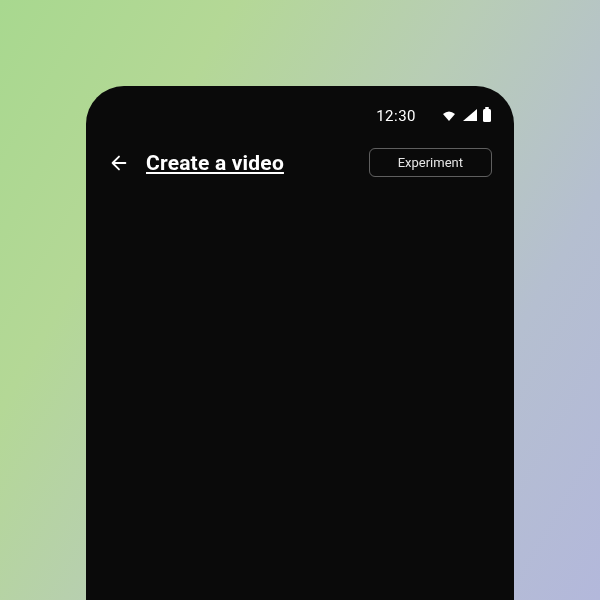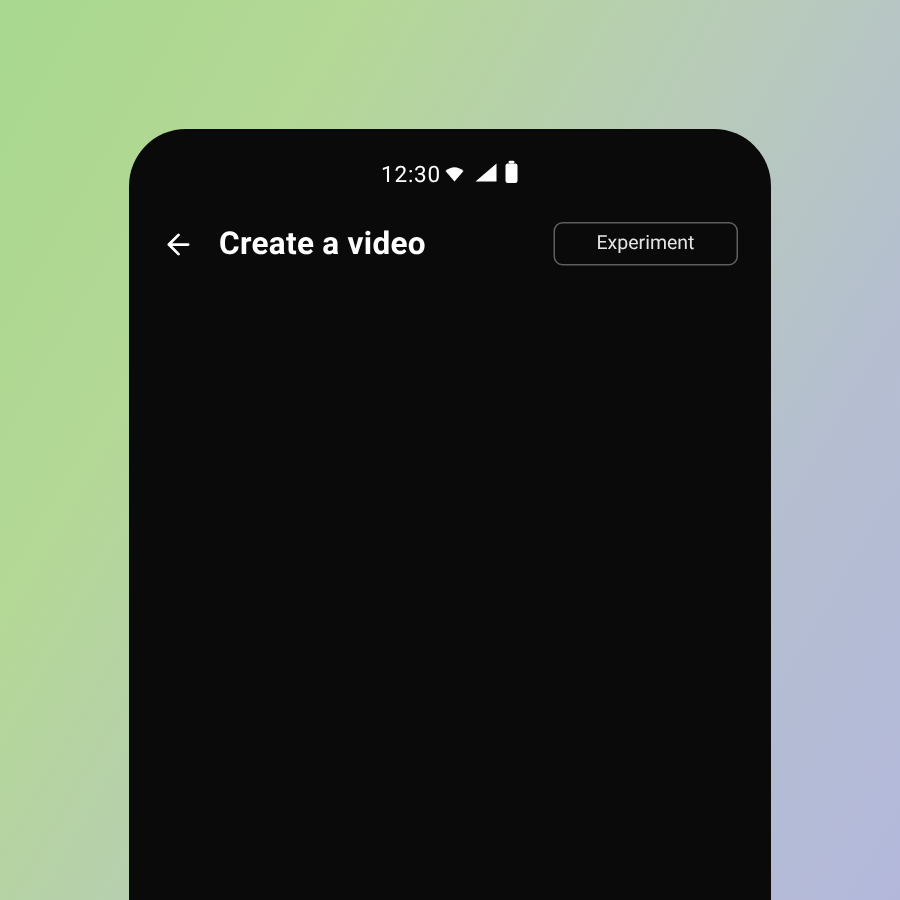--- a/index.html
+++ b/index.html
@@ -21,24 +21,25 @@
     .phone-frame {
       width: 428px;
       height: 800px;
       background: #0a0a0a;
       border-radius: 38px 38px 0 0;
       padding: 18px 22px;
       color: #ffffff;
     }
     .status-bar {
       display: flex;
-      justify-content: center;
+      justify-content: flex-end;
       align-items: center;
       height: 24px;
       margin-bottom: 20px;
+      gap: 24px;
     }
     .time {
       font-size: 15px;
       font-weight: 400;
       letter-spacing: 0.5px;
     }
     .status-icons {
       display: flex;
       align-items: center;
       gap: 4px;
@@ -58,20 +59,21 @@
     .back-icon {
       display: flex;
       align-items: center;
       justify-content: center;
       cursor: pointer;
     }
     .page-title {
       font-size: 21px;
       font-weight: 700;
       letter-spacing: 0.2px;
+      text-decoration: underline;
     }
     .experiment-btn {
       border: 1px solid rgba(255,255,255,0.35);
       background: transparent;
       color: #e5e5e5;
       font-size: 13px;
       padding: 6px 28px;
       border-radius: 6px;
       cursor: pointer;
       font-family: inherit;

